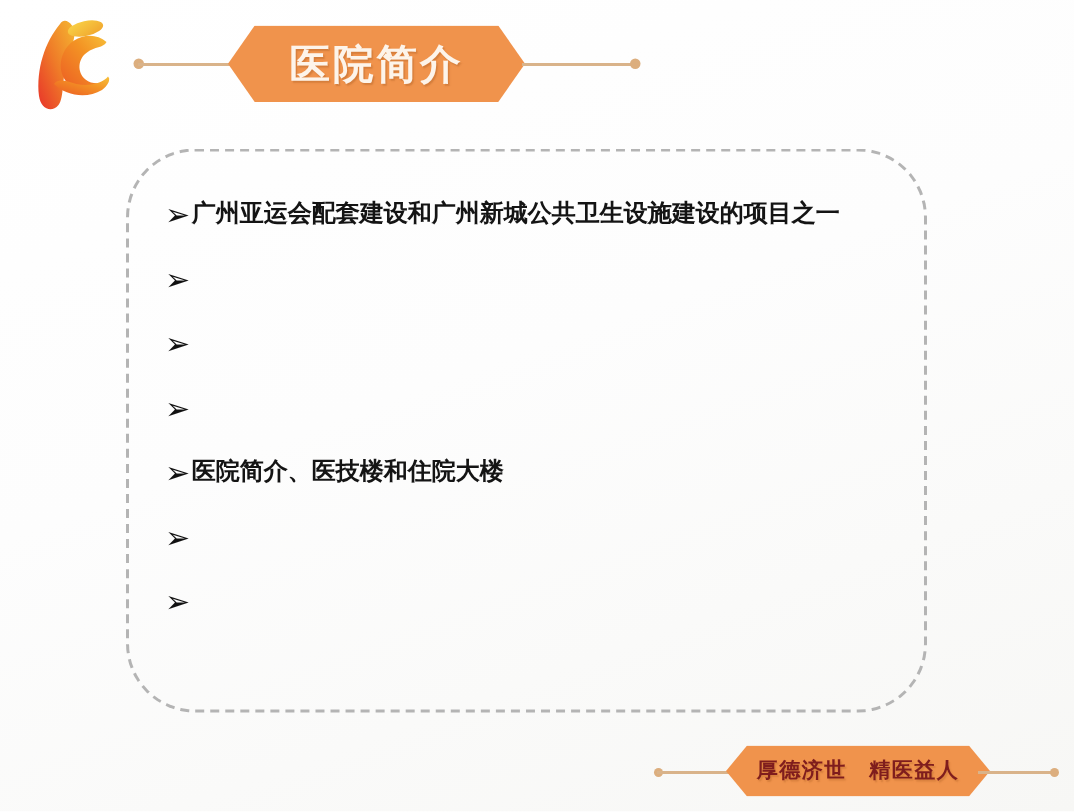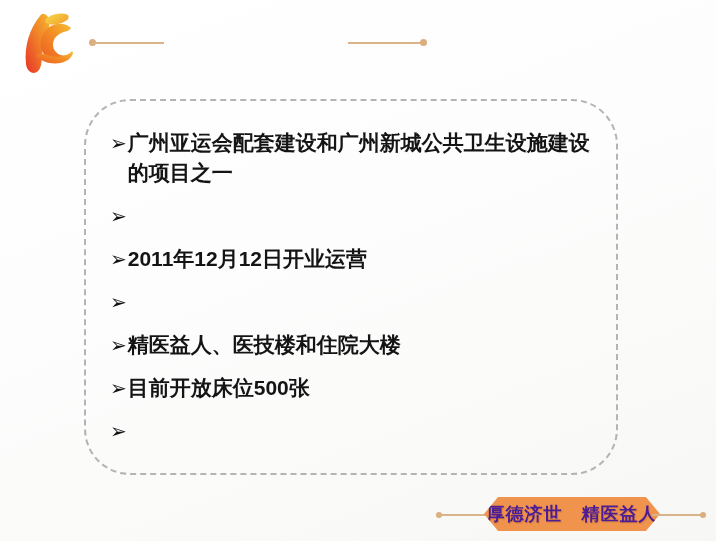--- a/index.html
+++ b/index.html
@@ -114,21 +114,21 @@
   .bullet-marker {
     flex: 0 0 auto;
     font-size: 20px;
     line-height: 30px;
     color: #111111;
     margin-right: 1px;
     font-family: "DejaVu Sans", sans-serif;
     font-weight: bold;
   }
   .bullet-text {
-    font-size: 21px;
+    font-size: 16px;
     font-weight: bold;
     line-height: 30px;
     letter-spacing: 0px;
     color: #141414;
   }
 
   
   .footer {
     position: absolute;
     left: 0;
@@ -169,22 +169,22 @@
     top: 8px;
     width: 176px;
     height: 34px;
     background: #f0934c;
     clip-path: polygon(0% 50%, 8% 0%, 92% 0%, 100% 50%, 92% 100%, 8% 100%);
     display: flex;
     align-items: center;
     justify-content: center;
   }
   .footer-text {
-    color: #4c1d95;
-    font-size: 18px;
+    color: #7f1d1d;
+    font-size: 14px;
     font-weight: bold;
     letter-spacing: 1px;
     white-space: pre;
     text-shadow: 1px 1px 1px rgba(180,100,40,0.4);
   }
 </style>
 </head>
 <body>
 
 <div class="slide">
@@ -212,55 +212,56 @@
         <path d="M26 8 C16 20, 10 38, 12 56 C13 64, 20 68, 25 62 C29 57, 27 44, 31 32 C34 22, 38 14, 34 9 C31 5, 28 5, 26 8 Z" fill="url(#g1)"></path>
         <path d="M57 20 C48 12, 33 16, 28 28 C24 38, 28 48, 38 52 C46 55, 56 51, 59 44 C56 48, 48 49, 43 45 C37 40, 38 31, 44 27 C49 23, 55 24, 57 20 Z" fill="url(#g2)"></path>
         <path d="M22 48 C30 56, 44 58, 54 52 C58 49, 60 45, 58 43 C55 47, 46 50, 37 48 C30 46, 25 44, 22 48 Z" fill="url(#g2)"></path>
         <ellipse cx="43" cy="11" rx="12" ry="5" transform="rotate(-12 43 11)" fill="url(#g3)"></ellipse>
       </svg>
     </div>
 
     <div class="dot dot-left"></div>
     <div class="connector-left"></div>
 
+    <div class="title-banner">
+      <span class="title-text">医院简介</span>
+    </div>
 
     <div class="connector-right"></div>
     <div class="dot dot-right"></div>
   </div>
 
   <div class="content-box"></div>
 
   <div class="bullets">
 
     <div class="bullet">
       <span class="bullet-marker">➢</span>
       <span class="bullet-text">广州亚运会配套建设和广州新城公共卫生设施建设的项目之一</span>
     </div>
 
     <div class="bullet">
       <span class="bullet-marker">➢</span>
     </div>
 
     <div class="bullet">
       <span class="bullet-marker">➢</span>
-      <span class="bullet-text">2011年12月12日开业运营</span>
-    </div>
-
-    <div class="bullet">
-      <span class="bullet-marker">➢</span>
-    </div>
-
-    <div class="bullet">
-      <span class="bullet-marker">➢</span>
-      <span class="bullet-text">精医益人、医技楼和住院大楼</span>
-    </div>
-
-    <div class="bullet">
-      <span class="bullet-marker">➢</span>
-      <span class="bullet-text">目前开放床位500张</span>
+    </div>
+
+    <div class="bullet">
+      <span class="bullet-marker">➢</span>
+    </div>
+
+    <div class="bullet">
+      <span class="bullet-marker">➢</span>
+      <span class="bullet-text">医院简介、医技楼和住院大楼</span>
+    </div>
+
+    <div class="bullet">
+      <span class="bullet-marker">➢</span>
     </div>
 
     <div class="bullet">
       <span class="bullet-marker">➢</span>
     </div>
 
   </div>
 
   <div class="footer">
     <div class="f-dot f-dot-left"></div>

